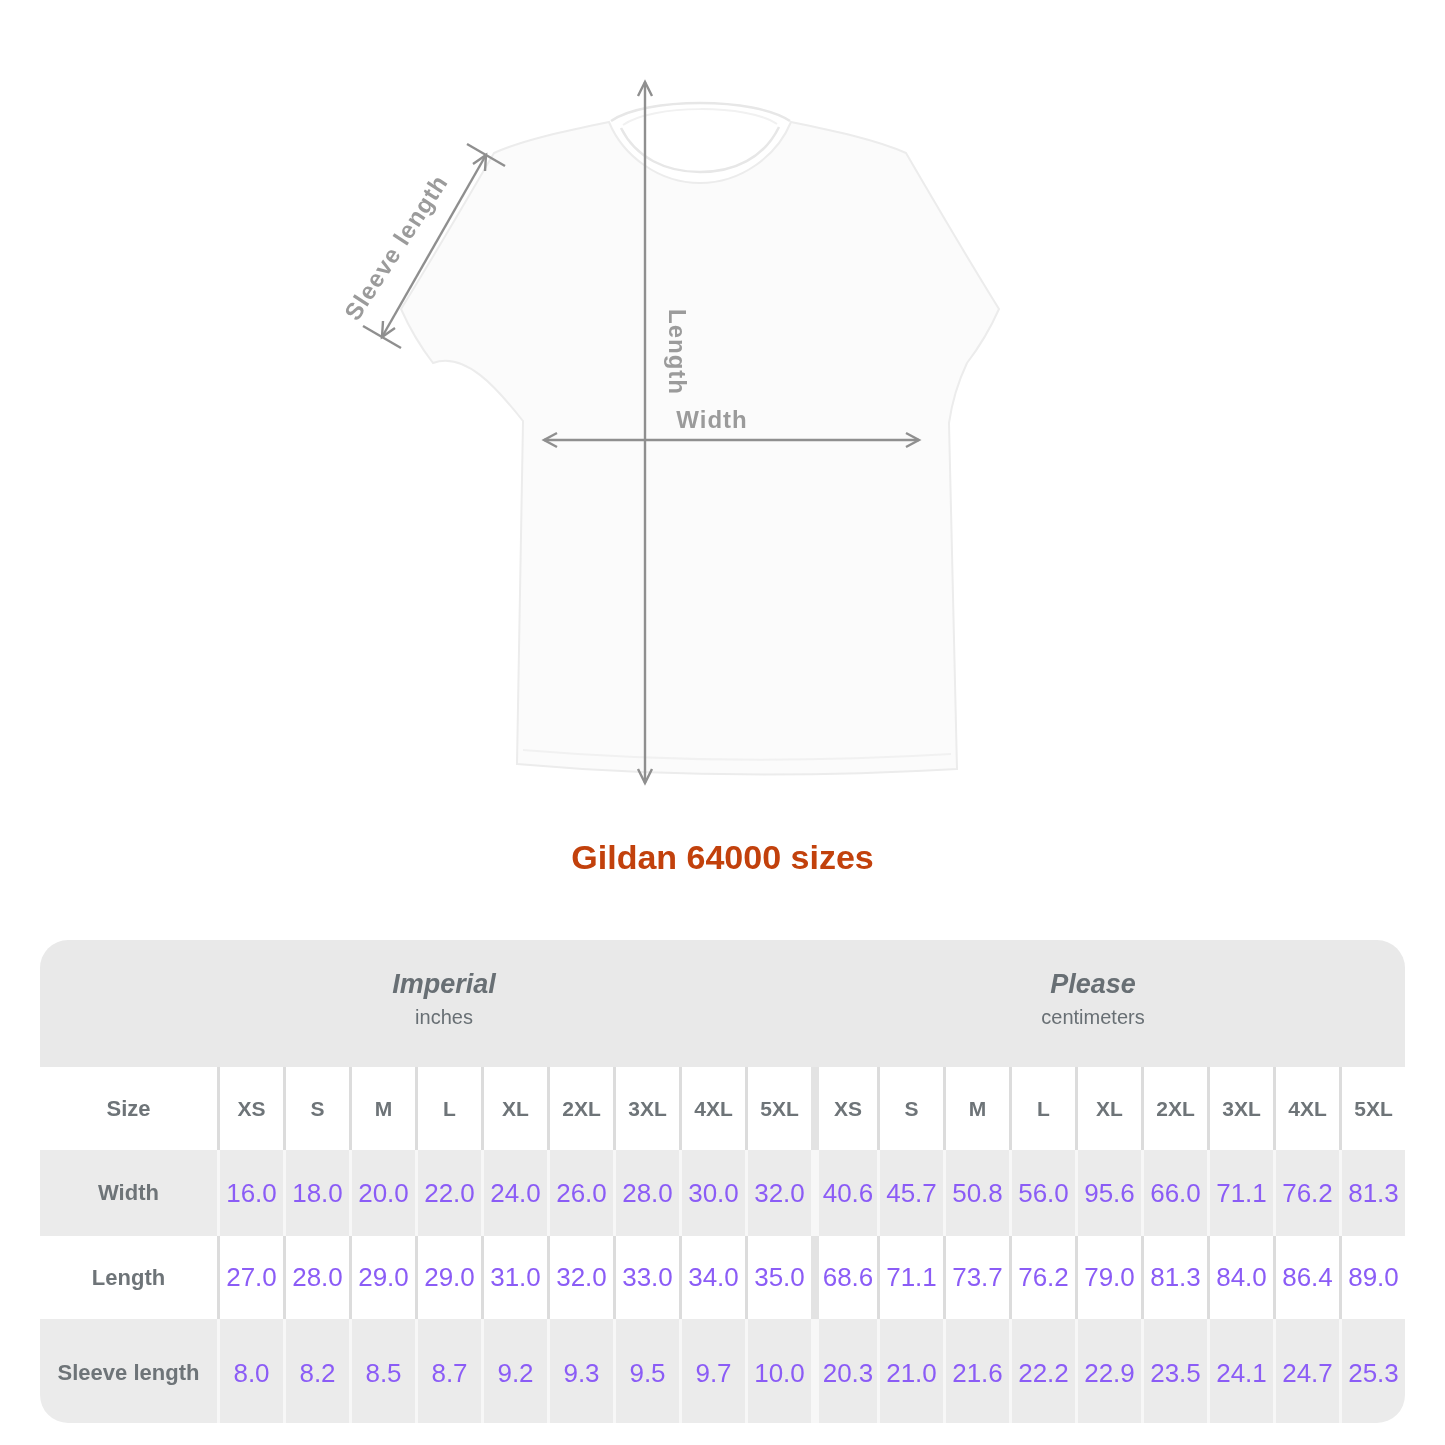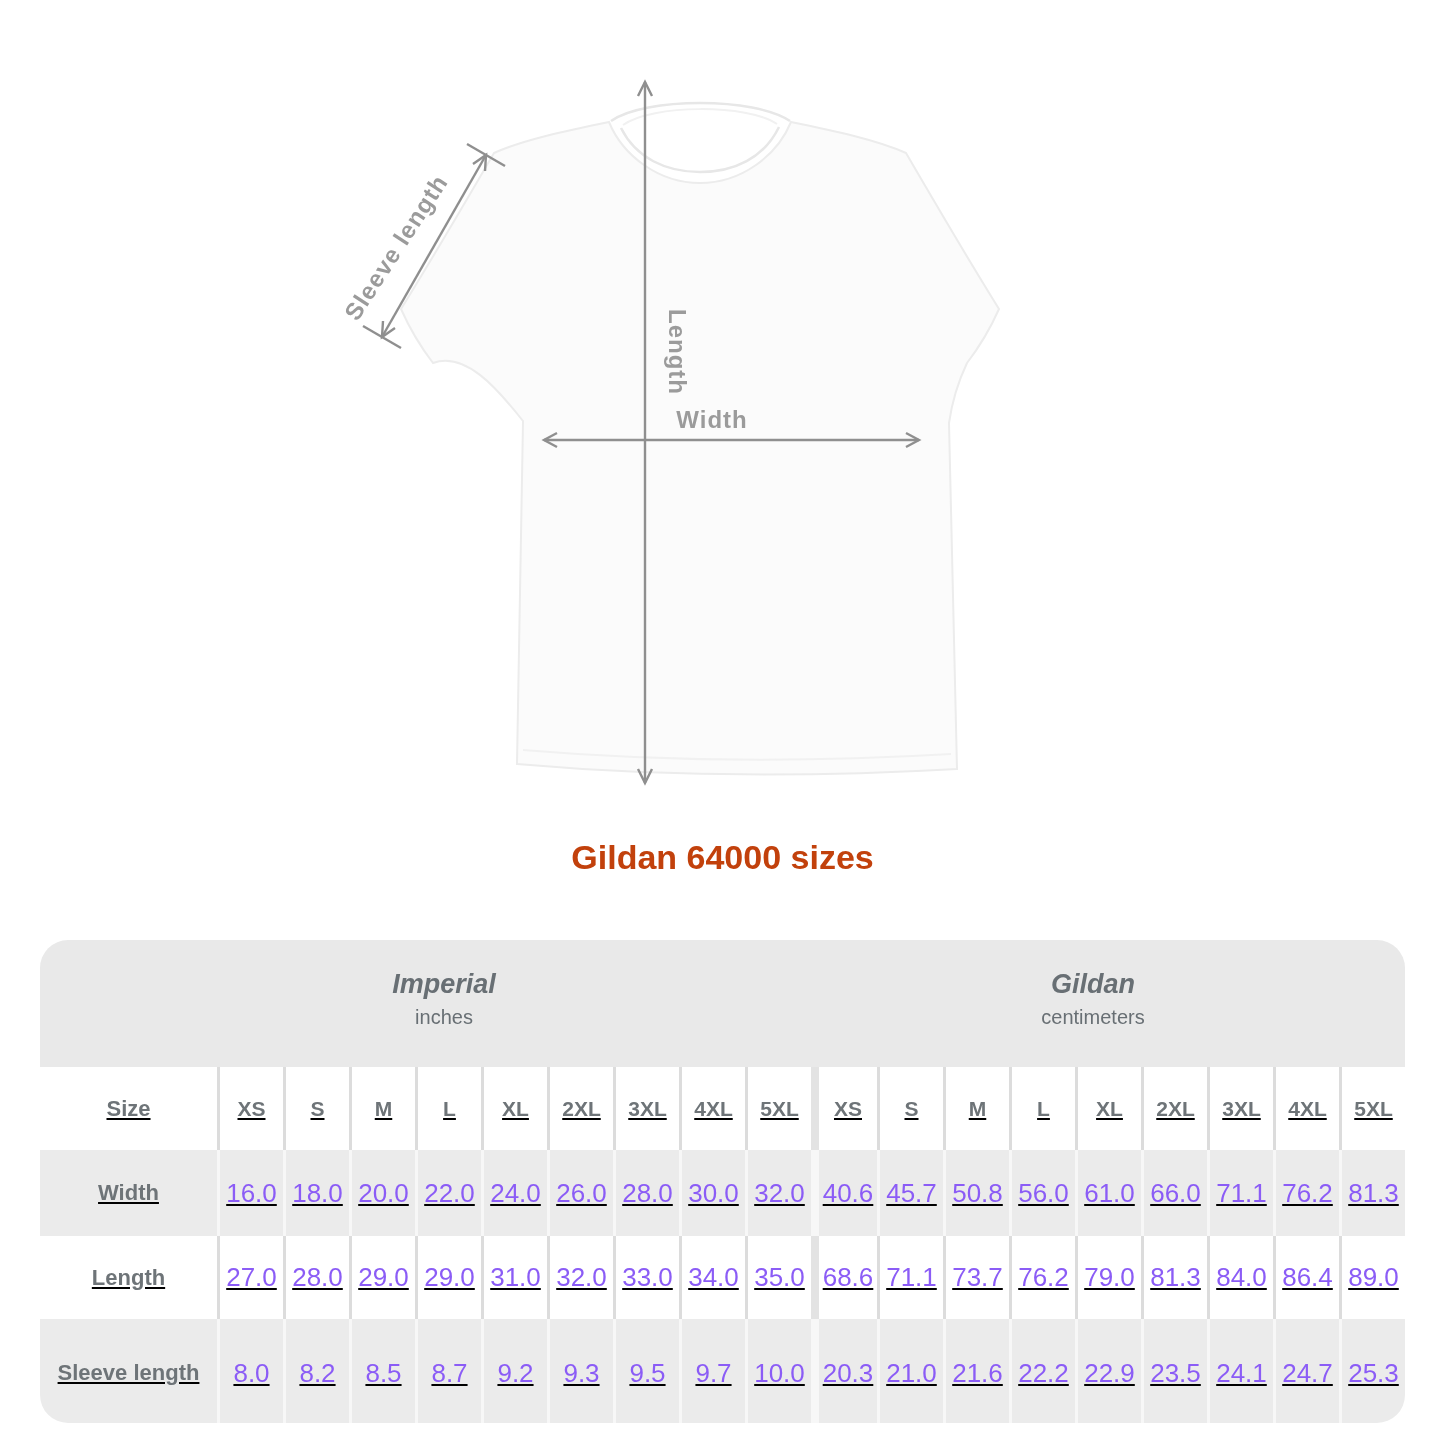--- a/index.html
+++ b/index.html
@@ -16,21 +16,21 @@
 
   
   .title{position:absolute;left:0;top:838px;width:1445px;text-align:center;
          font-size:34px;font-weight:bold;color:#c2410c;}
   .subtitle{position:absolute;left:0;top:896px;width:1445px;text-align:center;
          font-size:21px;font-style:italic;color:#4a4a4a;}
 
   
   .size-table{position:absolute;left:40px;top:940px;width:1365px;height:483px;
               border-radius:28px;overflow:hidden;background:#ffffff;}
-  .trow{display:grid;grid-template-columns:177px repeat(18,1fr);text-decoration:underline;}
+  .trow{display:grid;grid-template-columns:177px repeat(18,1fr);}
   .band{position:relative;height:127px;background:#e9e9e9;}
   .band-title{position:absolute;transform:translateX(-50%);text-align:center;color:#686f74;}
   .band-name{font-size:27px;font-weight:bold;font-style:italic;line-height:30px;}
   .band-unit{font-size:20px;margin-top:7px;}
   .size-row{height:83px;background:#ffffff;--sep:#dcdcdc;--gap:#e3e3e3;}
   .data-row{height:86px;}
   .row-white{background:#ffffff;--sep:#dcdcdc;--gap:#e3e3e3;}
   .row-gray{background:#ebebeb;--sep:#f7f7f7;--gap:#f7f7f7;}
   .row-length{height:83px;}
   .row-sleeve{height:108px;}
@@ -97,21 +97,21 @@
   <div class="title">Gildan 64000 sizes</div>
 
   <div class="size-table">
 
     <div class="band">
       <div class="band-title" style="left:404px;top:29px">
         <div class="band-name">Imperial</div>
         <div class="band-unit">inches</div>
       </div>
       <div class="band-title" style="left:1053px;top:29px">
-        <div class="band-name">Gildan</div>
+        <div class="band-name">Please</div>
         <div class="band-unit">centimeters</div>
       </div>
     </div>
 
     <div class="trow size-row" id="size-header-row">
       <div class="cell label-cell">Size</div>
     <div class="cell head-cell">XS</div>
         <div class="cell head-cell">S</div>
         <div class="cell head-cell">M</div>
         <div class="cell head-cell">L</div>
@@ -139,21 +139,21 @@
         <div class="cell value-cell">22.0</div>
         <div class="cell value-cell">24.0</div>
         <div class="cell value-cell">26.0</div>
         <div class="cell value-cell">28.0</div>
         <div class="cell value-cell">30.0</div>
         <div class="cell value-cell">32.0</div>
         <div class="cell value-cell group-gap">40.6</div>
         <div class="cell value-cell">45.7</div>
         <div class="cell value-cell">50.8</div>
         <div class="cell value-cell">56.0</div>
-        <div class="cell value-cell">61.0</div>
+        <div class="cell value-cell">95.6</div>
         <div class="cell value-cell">66.0</div>
         <div class="cell value-cell">71.1</div>
         <div class="cell value-cell">76.2</div>
         <div class="cell value-cell">81.3</div>
       </div>
     <div class="trow data-row row-white row-length" data-row="1">
       <div class="cell label-cell">Length</div>
     <div class="cell value-cell">27.0</div>
         <div class="cell value-cell">28.0</div>
         <div class="cell value-cell">29.0</div>

